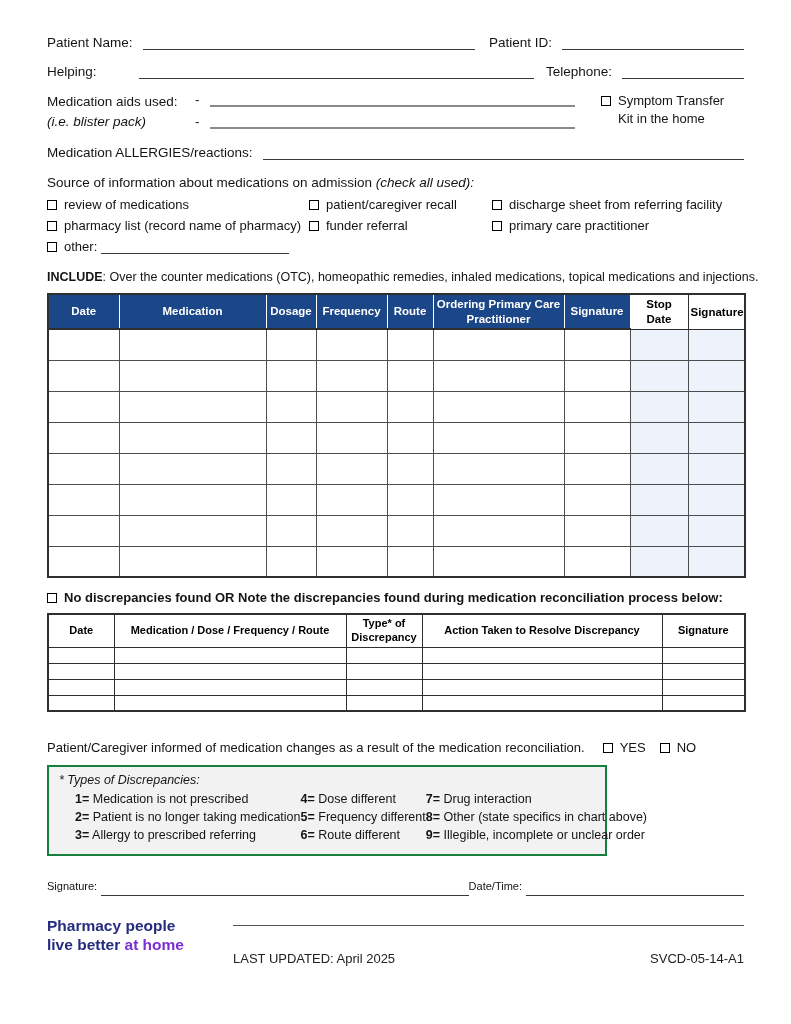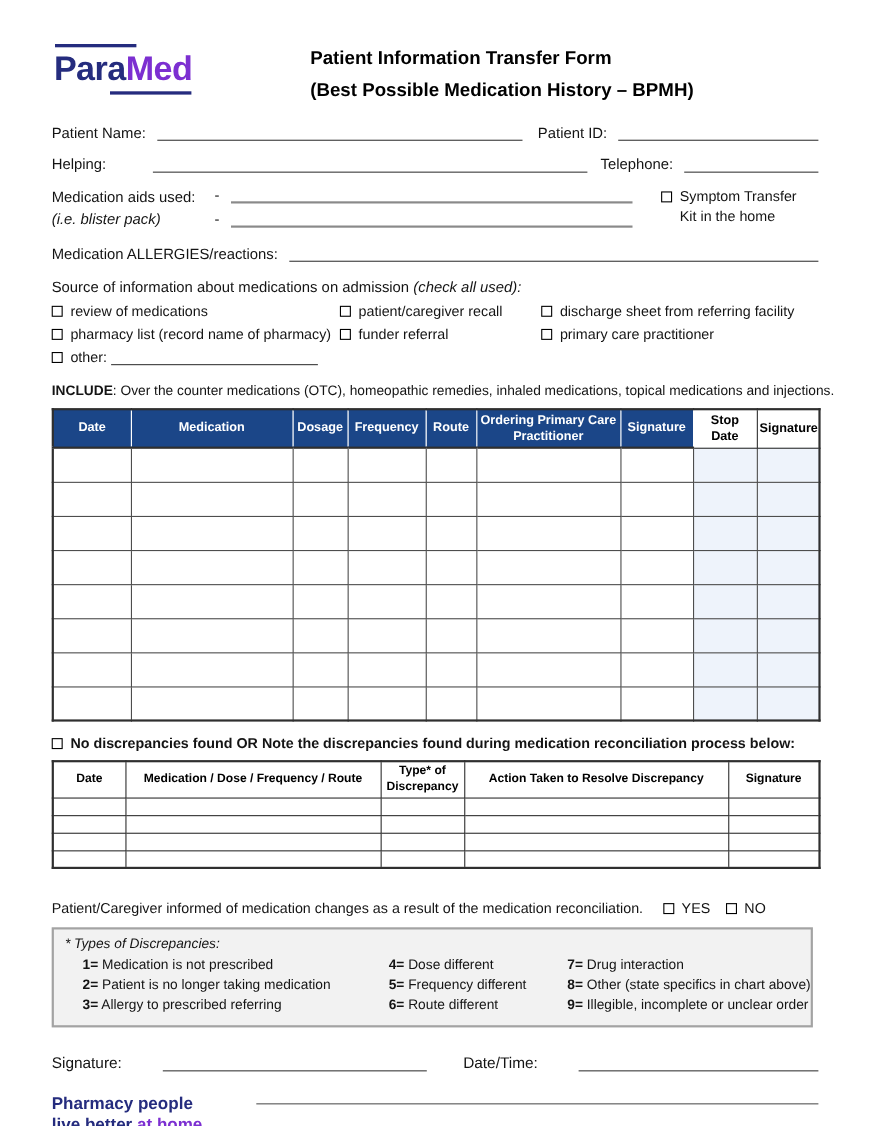--- a/index.html
+++ b/index.html
@@ -77,60 +77,45 @@
     font-size: 11px; font-weight: bold; border: 1px solid #2f2f2f;
     padding: 2px 3px; height: 30px; text-align: center; line-height: 1.25; background: #fff; color: #000;
   }
   .disc-table td { border: 1px solid #2f2f2f; height: 16px; }
 
   .informed { display: flex; align-items: center; font-size: 13px; margin: 28px 0 0; }
   .informed-text { padding-right: 18px; }
   .yn { display: flex; align-items: center; margin-right: 14px; font-weight: normal; }
 
   
-  .types-box { border: 2px solid #a3a3a3; background: var(--box-gray); margin-top: 10px; padding: 6px 0 8px 10px; font-size: 12.5px; width: 692px; }
+  .types-box { border: 2px solid #15803d; background: var(--box-gray); margin-top: 10px; padding: 6px 10px 8px 10px; font-size: 12.5px; width: 560px; }
   .tb-title { font-style: italic; margin-bottom: 5px; }
   .tb-grid { display: flex; padding-left: 16px; }
   .tb-col1 { width: 288px; }
   .tb-col2 { width: 168px; }
   .tb-col3 { flex: 1; }
   .tb-item { margin-bottom: 4px; white-space: nowrap; }
   .tb-num { font-weight: bold; }
 
   
-  .signoff { display: flex; align-items: flex-start; font-size: 14px; margin-top: 24px; gap: 33px; }
+  .signoff { display: flex; align-items: flex-start; font-size: 11px; margin-top: 24px; }
   .signoff .flabel { padding-right: 4px; }
   .dt-line { width: 218px; }
 
   
   .footer { display: flex; margin-top: 20px; }
   .tagline { width: 186px; font-size: 15.5px; font-weight: bold; color: var(--brand-navy); line-height: 19px; }
   .tagline .purple { color: var(--brand-purple); }
   .footer-right { flex: 1; margin-top: 9px; border-top: 1px solid #555; padding-top: 25px; display: flex; justify-content: space-between; font-size: 13px; color: #222; }
 </style>
 </head>
 <body>
 
 <div class="page">
 
-  <div class="header">
-    <div class="logo-wrap">
-      <div class="logo">
-        <span class="logo-line-top"></span>
-        <span class="logo-text">
-          <span class="logo-para">Para</span><span class="logo-med">Med</span>
-        </span>
-        <span class="logo-line-bottom"></span>
-      </div>
-    </div>
-    <div class="title-block">
-      <div class="title-line">Patient Information Transfer Form</div>
-      <div class="title-line">(Best Possible Medication History – BPMH)</div>
-    </div>
-  </div>
 
   <div class="field-row">
     <span class="flabel">Patient Name:</span>
     <span class="fline grow"></span>
     <span class="flabel" style="padding-left:14px;">Patient ID:</span>
     <span class="fline" style="width:182px;"></span>
   </div>
   <div class="field-row">
     <span class="flabel">Helping:</span>
     <span class="fline grow" style="margin-left:32px;"></span>

